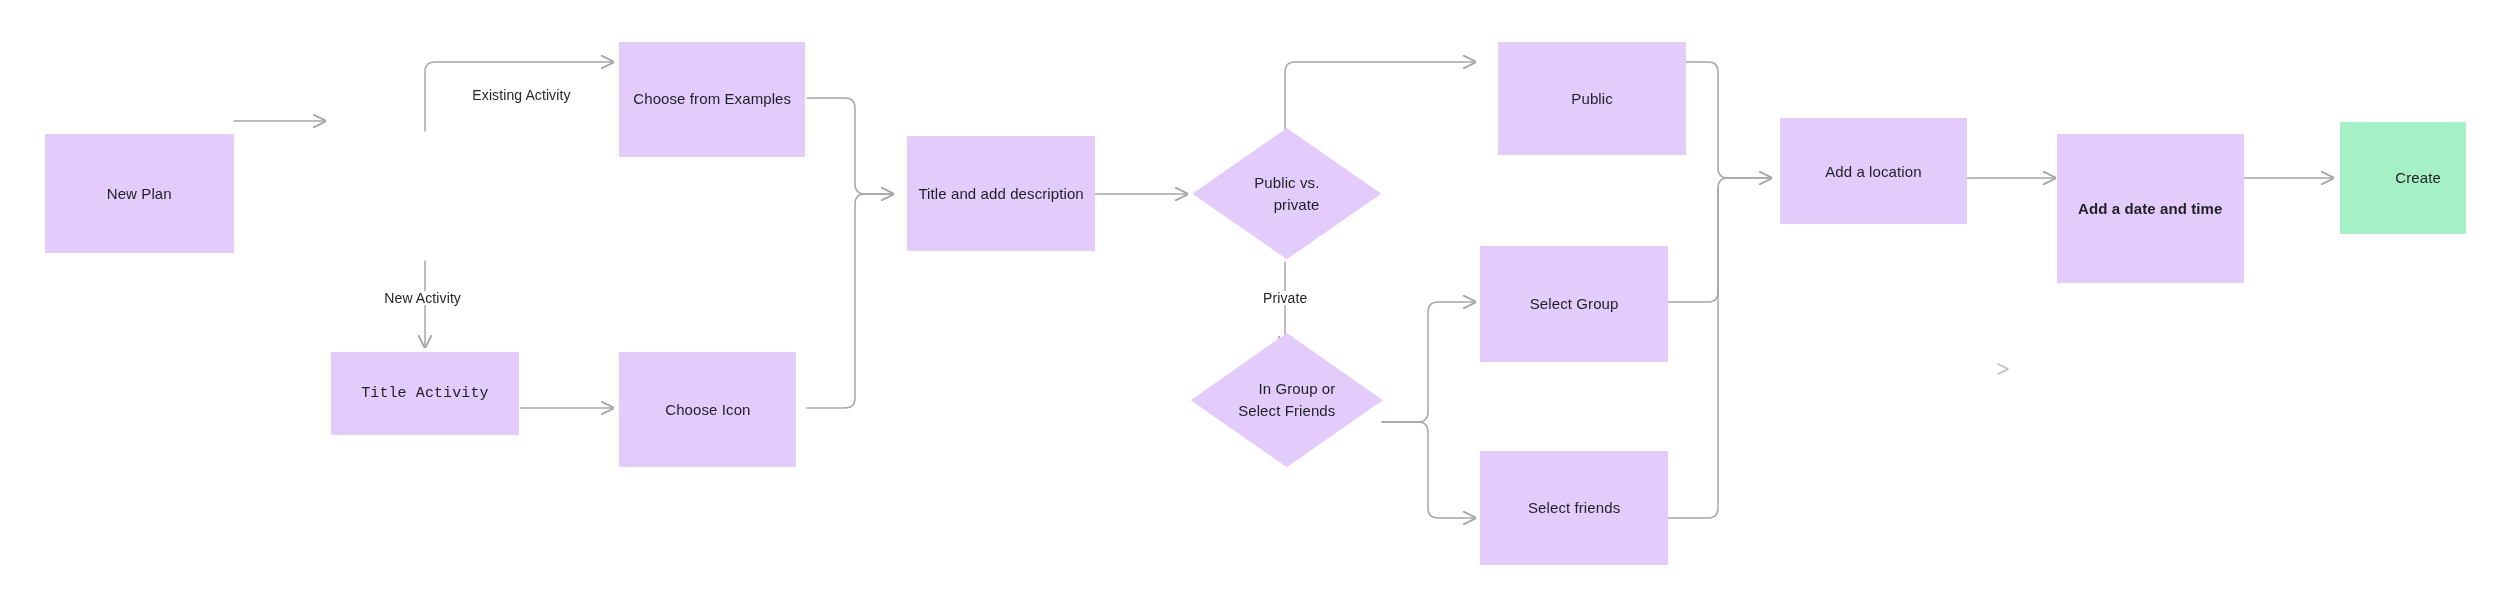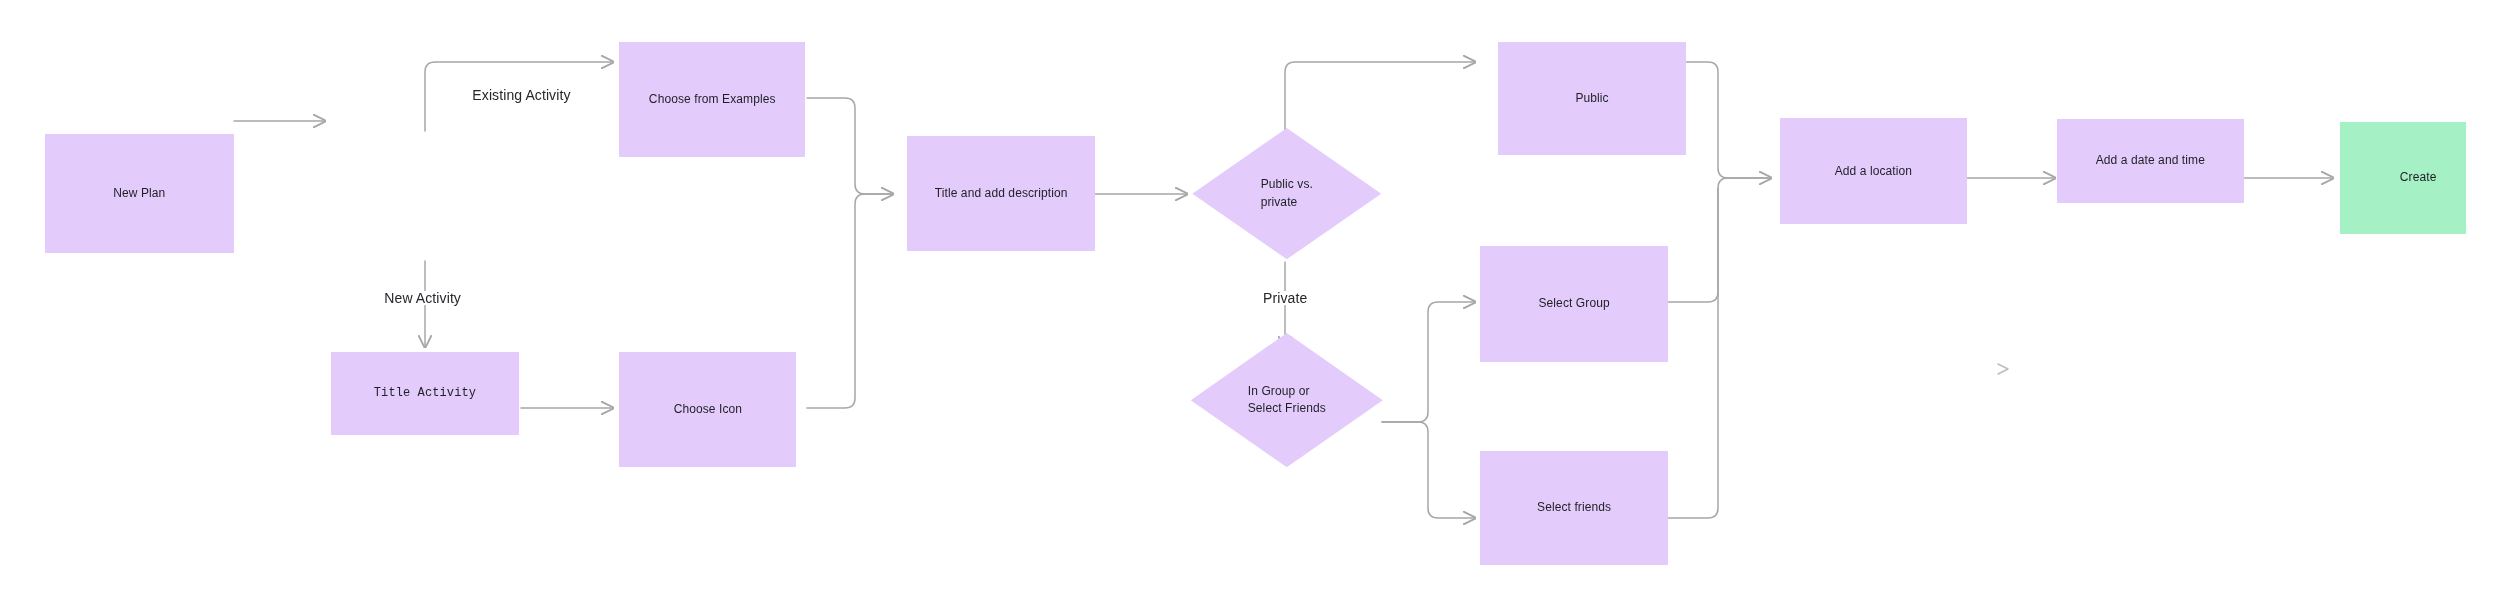--- a/index.html
+++ b/index.html
@@ -25,23 +25,23 @@
     width: 2500px;
     height: 606px;
     pointer-events: none;
   }
   .node {
     position: absolute;
     box-sizing: border-box;
     display: flex;
     align-items: center;
     justify-content: center;
-    text-align: left;
+    text-align: right;
     color: #1f1f24;
-    font-size: 12px;
+    font-size: 15px;
     line-height: 1.45;
     letter-spacing: 0.1px;
   }
   .node.process {
     background: #e3ccfc;
   }
   .node.terminal {
     background: #a5f0c5;
   }
   .node.decision {
@@ -164,21 +164,21 @@
   </div>
 
   <div class="node process" style="left: 1480.47px; top: 451.344px; width: 187.26px; height: 113.636px;">
     <span class="node-label">Select friends</span>
   </div>
 
   <div class="node process" style="left: 1779.77px; top: 118.438px; width: 187.26px; height: 106px;">
     <span class="node-label">Add a location</span>
   </div>
 
-  <div class="node process" style="left: 2056.66px; top: 119px; width: 187.26px; height: 84px;">
+  <div class="node process" style="left: 2056.66px; top: 134px; width: 187.26px; height: 149px; font-weight: bold;">
     <span class="node-label">Add a date and time</span>
   </div>
 
   <div class="node terminal" style="left: 2339.95px; top: 121.639px; width: 126.44px; height: 112.036px; padding-left: 30px;">
     <span class="node-label">Create</span>
   </div>
 
   <div class="edge-label" style="left: 467.35px; top: 88.0282px;">Existing Activity</div>
 
   <div class="edge-label" style="left: 379.321px; top: 291.293px;">New Activity</div>

